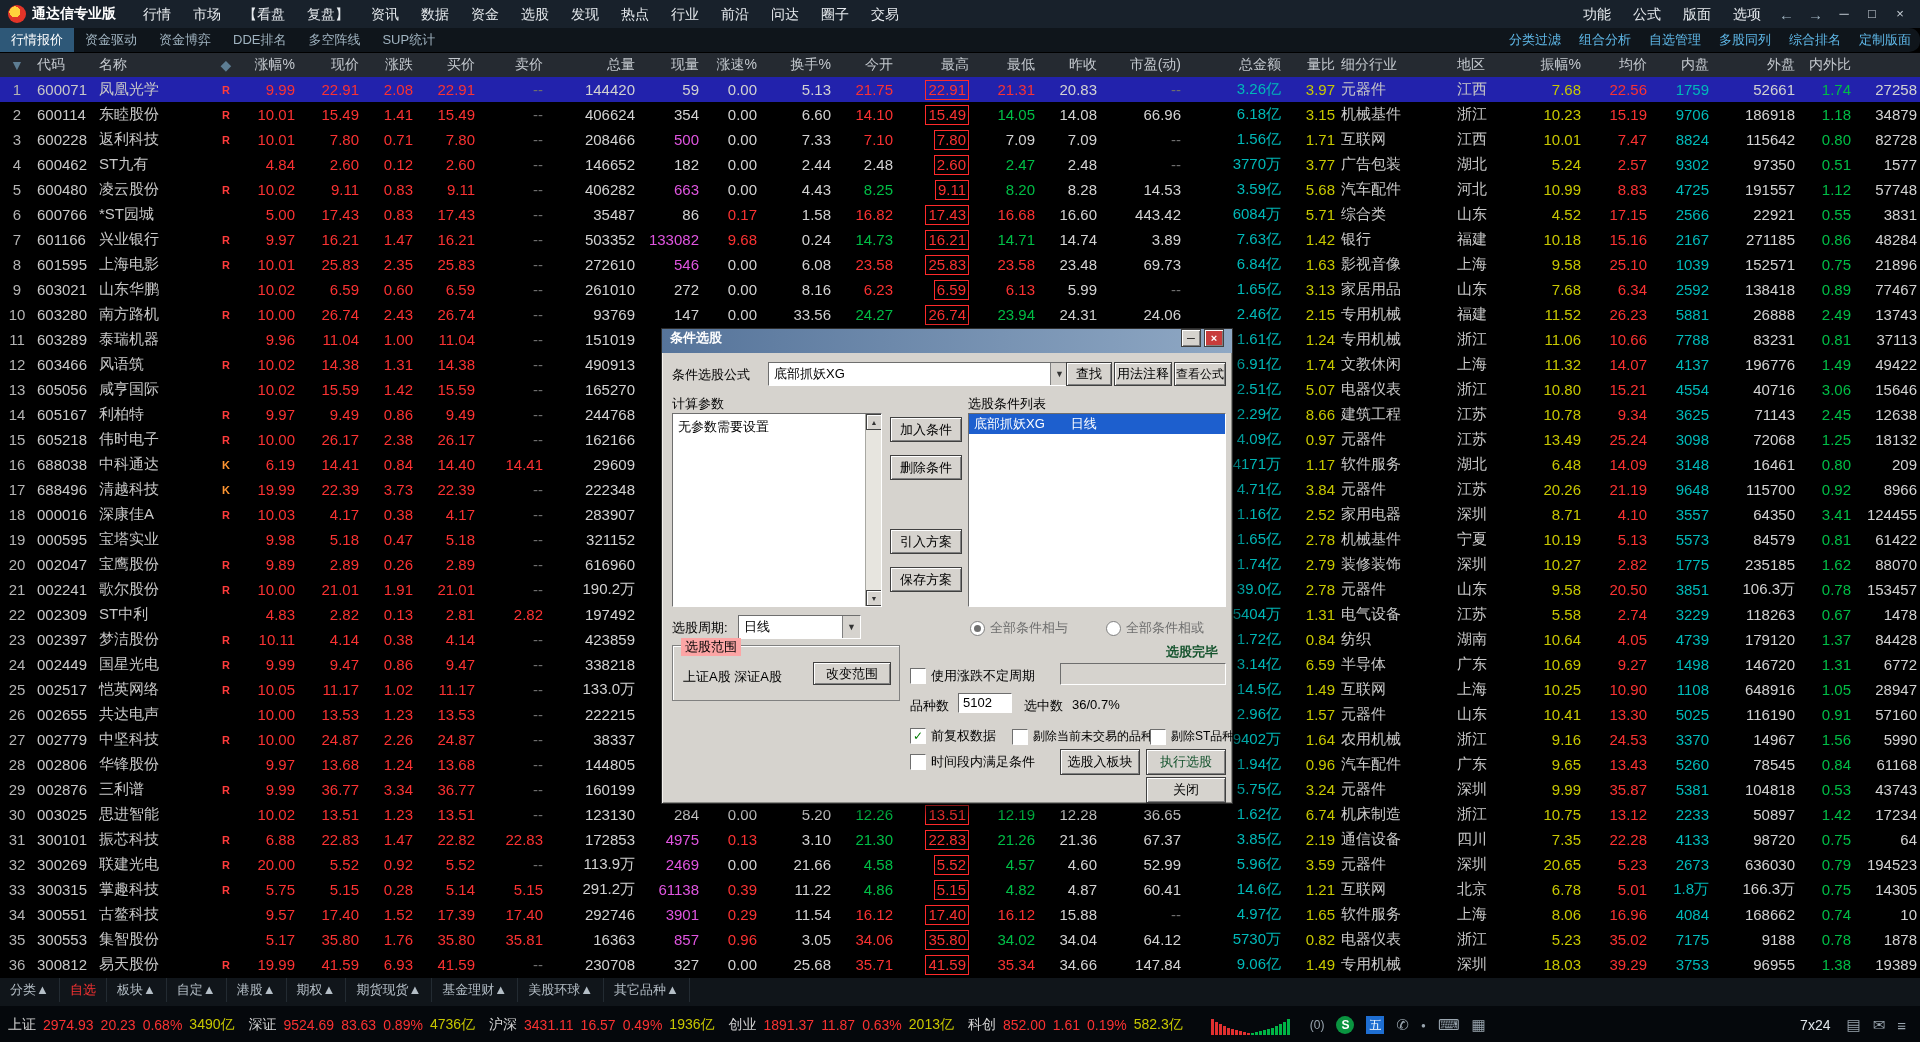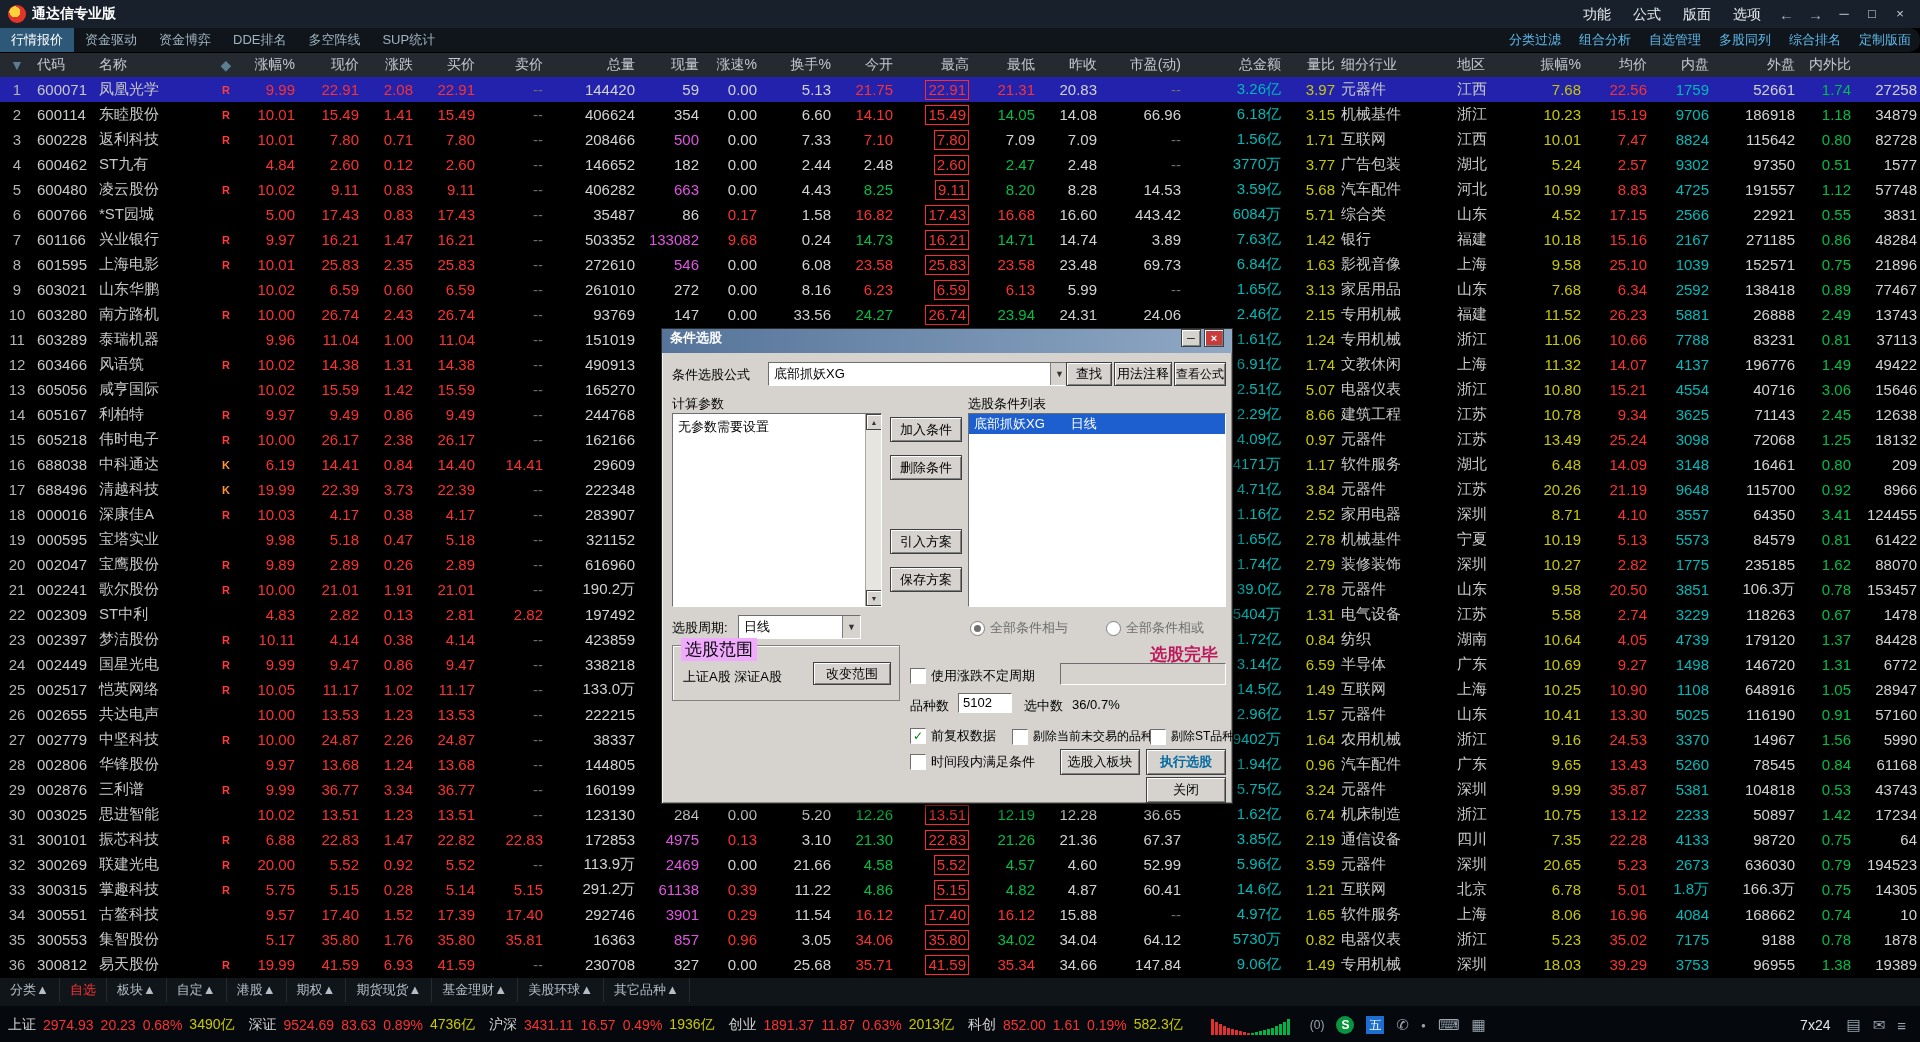--- a/index.html
+++ b/index.html
@@ -61,21 +61,21 @@
   .dlg-btns{margin-left:auto;display:flex;gap:3px;}
   .dlg-min,.dlg-close{width:18px;height:16px;display:flex;align-items:center;justify-content:center;
              font-size:11px;border:1px solid #404040;background:#d6d3ce;color:#000;
              box-shadow:inset 1px 1px 0 #fff, inset -1px -1px 0 #808080;}
   .dlg-close{background:#c83c3c;color:#fff;}
   .dlg-body{position:absolute;left:0;right:0;top:24px;bottom:0;}
   .lbl{position:absolute;color:#000;font-size:13px;white-space:nowrap;}
   .dbtn{position:absolute;background:#d6d3ce;border:1px solid #404040;font-size:13px;color:#000;
         display:flex;align-items:center;justify-content:center;white-space:nowrap;
         box-shadow:inset 1px 1px 0 #fff, inset -1px -1px 0 #808080;}
-  .dbtn.exec{color:#0369a1;font-weight:bold;}
+  .dbtn.exec{color:#14532d;font-weight:normal;}
   .combo{position:absolute;background:#fff;border:1px solid;border-color:#6e6e6e #fff #fff #6e6e6e;
          display:flex;align-items:center;font-size:13px;color:#000;padding-left:5px;}
   .combo .arr{margin-left:auto;width:17px;align-self:stretch;background:#d6d3ce;border-left:1px solid #808080;
          display:flex;align-items:center;justify-content:center;font-size:9px;color:#333;}
   .sunken{position:absolute;background:#fff;border:1px solid;border-color:#6e6e6e #fff #fff #6e6e6e;}
   .sunken.gray{background:#d6d3ce;}
   .params-box{overflow:hidden;}
   .params-text{position:absolute;left:5px;top:4px;color:#000;}
   .sbar{position:absolute;right:0;top:0;bottom:0;width:15px;background:#e7e5df;border-left:1px solid #a8a8a2;}
   .sarr{position:absolute;left:0;width:14px;height:14px;background:#d6d3ce;border:1px solid #404040;
@@ -83,30 +83,47 @@
   .lbox{overflow:hidden;}
   .litem{height:20px;display:flex;align-items:center;gap:26px;padding:0 5px;font-size:13px;}
   .litem.on{background:#1d5fce;color:#fff;}
   .cb{position:absolute;display:flex;align-items:center;gap:5px;color:#000;font-size:13px;white-space:nowrap;}
   .cb .box{width:14px;height:14px;background:#fff;border:1px solid;border-color:#6e6e6e #fff #fff #6e6e6e;
            display:flex;align-items:center;justify-content:center;font-size:12px;color:#007a00;font-weight:bold;flex:0 0 auto;}
   .cb.small{font-size:12px;}
   .radio{position:absolute;display:flex;align-items:center;gap:5px;color:#6e6e6e;font-size:13px;white-space:nowrap;}
   .radio .circ{width:13px;height:13px;border-radius:50%;background:#fff;border:1px solid #808080;position:relative;flex:0 0 auto;}
   .radio.on .circ::after{content:"";position:absolute;inset:3px;border-radius:50%;background:#707070;}
-  .done{position:absolute;color:#be185d;font-weight:bold;font-size:17px;}
+  .done{position:absolute;color:#14532d;font-weight:bold;font-size:13px;}
   .grp{position:absolute;border:1px solid #808080;box-shadow:inset 1px 1px 0 #fff;}
-  .grp-legend{position:absolute;top:-8px;left:8px;background:#f0abfc;padding:0 4px;font-size:17px;color:#000;}
+  .grp-legend{position:absolute;top:-8px;left:8px;background:#fca5a5;padding:0 4px;font-size:13px;color:#000;}
 </style>
 </head>
 <body>
 
 <div class="menubar">
   <span class="logo"></span>
   <span class="app-title">通达信专业版</span>
+  <span style="display:flex">
+      <span class="menu-item">行情</span>
+      <span class="menu-item">市场</span>
+      <span class="menu-item">【看盘</span>
+      <span class="menu-item">复盘】</span>
+      <span class="menu-item">资讯</span>
+      <span class="menu-item">数据</span>
+      <span class="menu-item">资金</span>
+      <span class="menu-item">选股</span>
+      <span class="menu-item">发现</span>
+      <span class="menu-item">热点</span>
+      <span class="menu-item">行业</span>
+      <span class="menu-item">前沿</span>
+      <span class="menu-item">问达</span>
+      <span class="menu-item">圈子</span>
+      <span class="menu-item">交易</span>
+    </span>
   <span class="menubar-right">
     <span style="display:flex">
         <span class="menu-item">功能</span>
         <span class="menu-item">公式</span>
         <span class="menu-item">版面</span>
         <span class="menu-item">选项</span>
       </span>
     <span class="nav-arrow">←</span>
     <span class="nav-arrow">→</span>
     <span class="win-btn">─</span>

